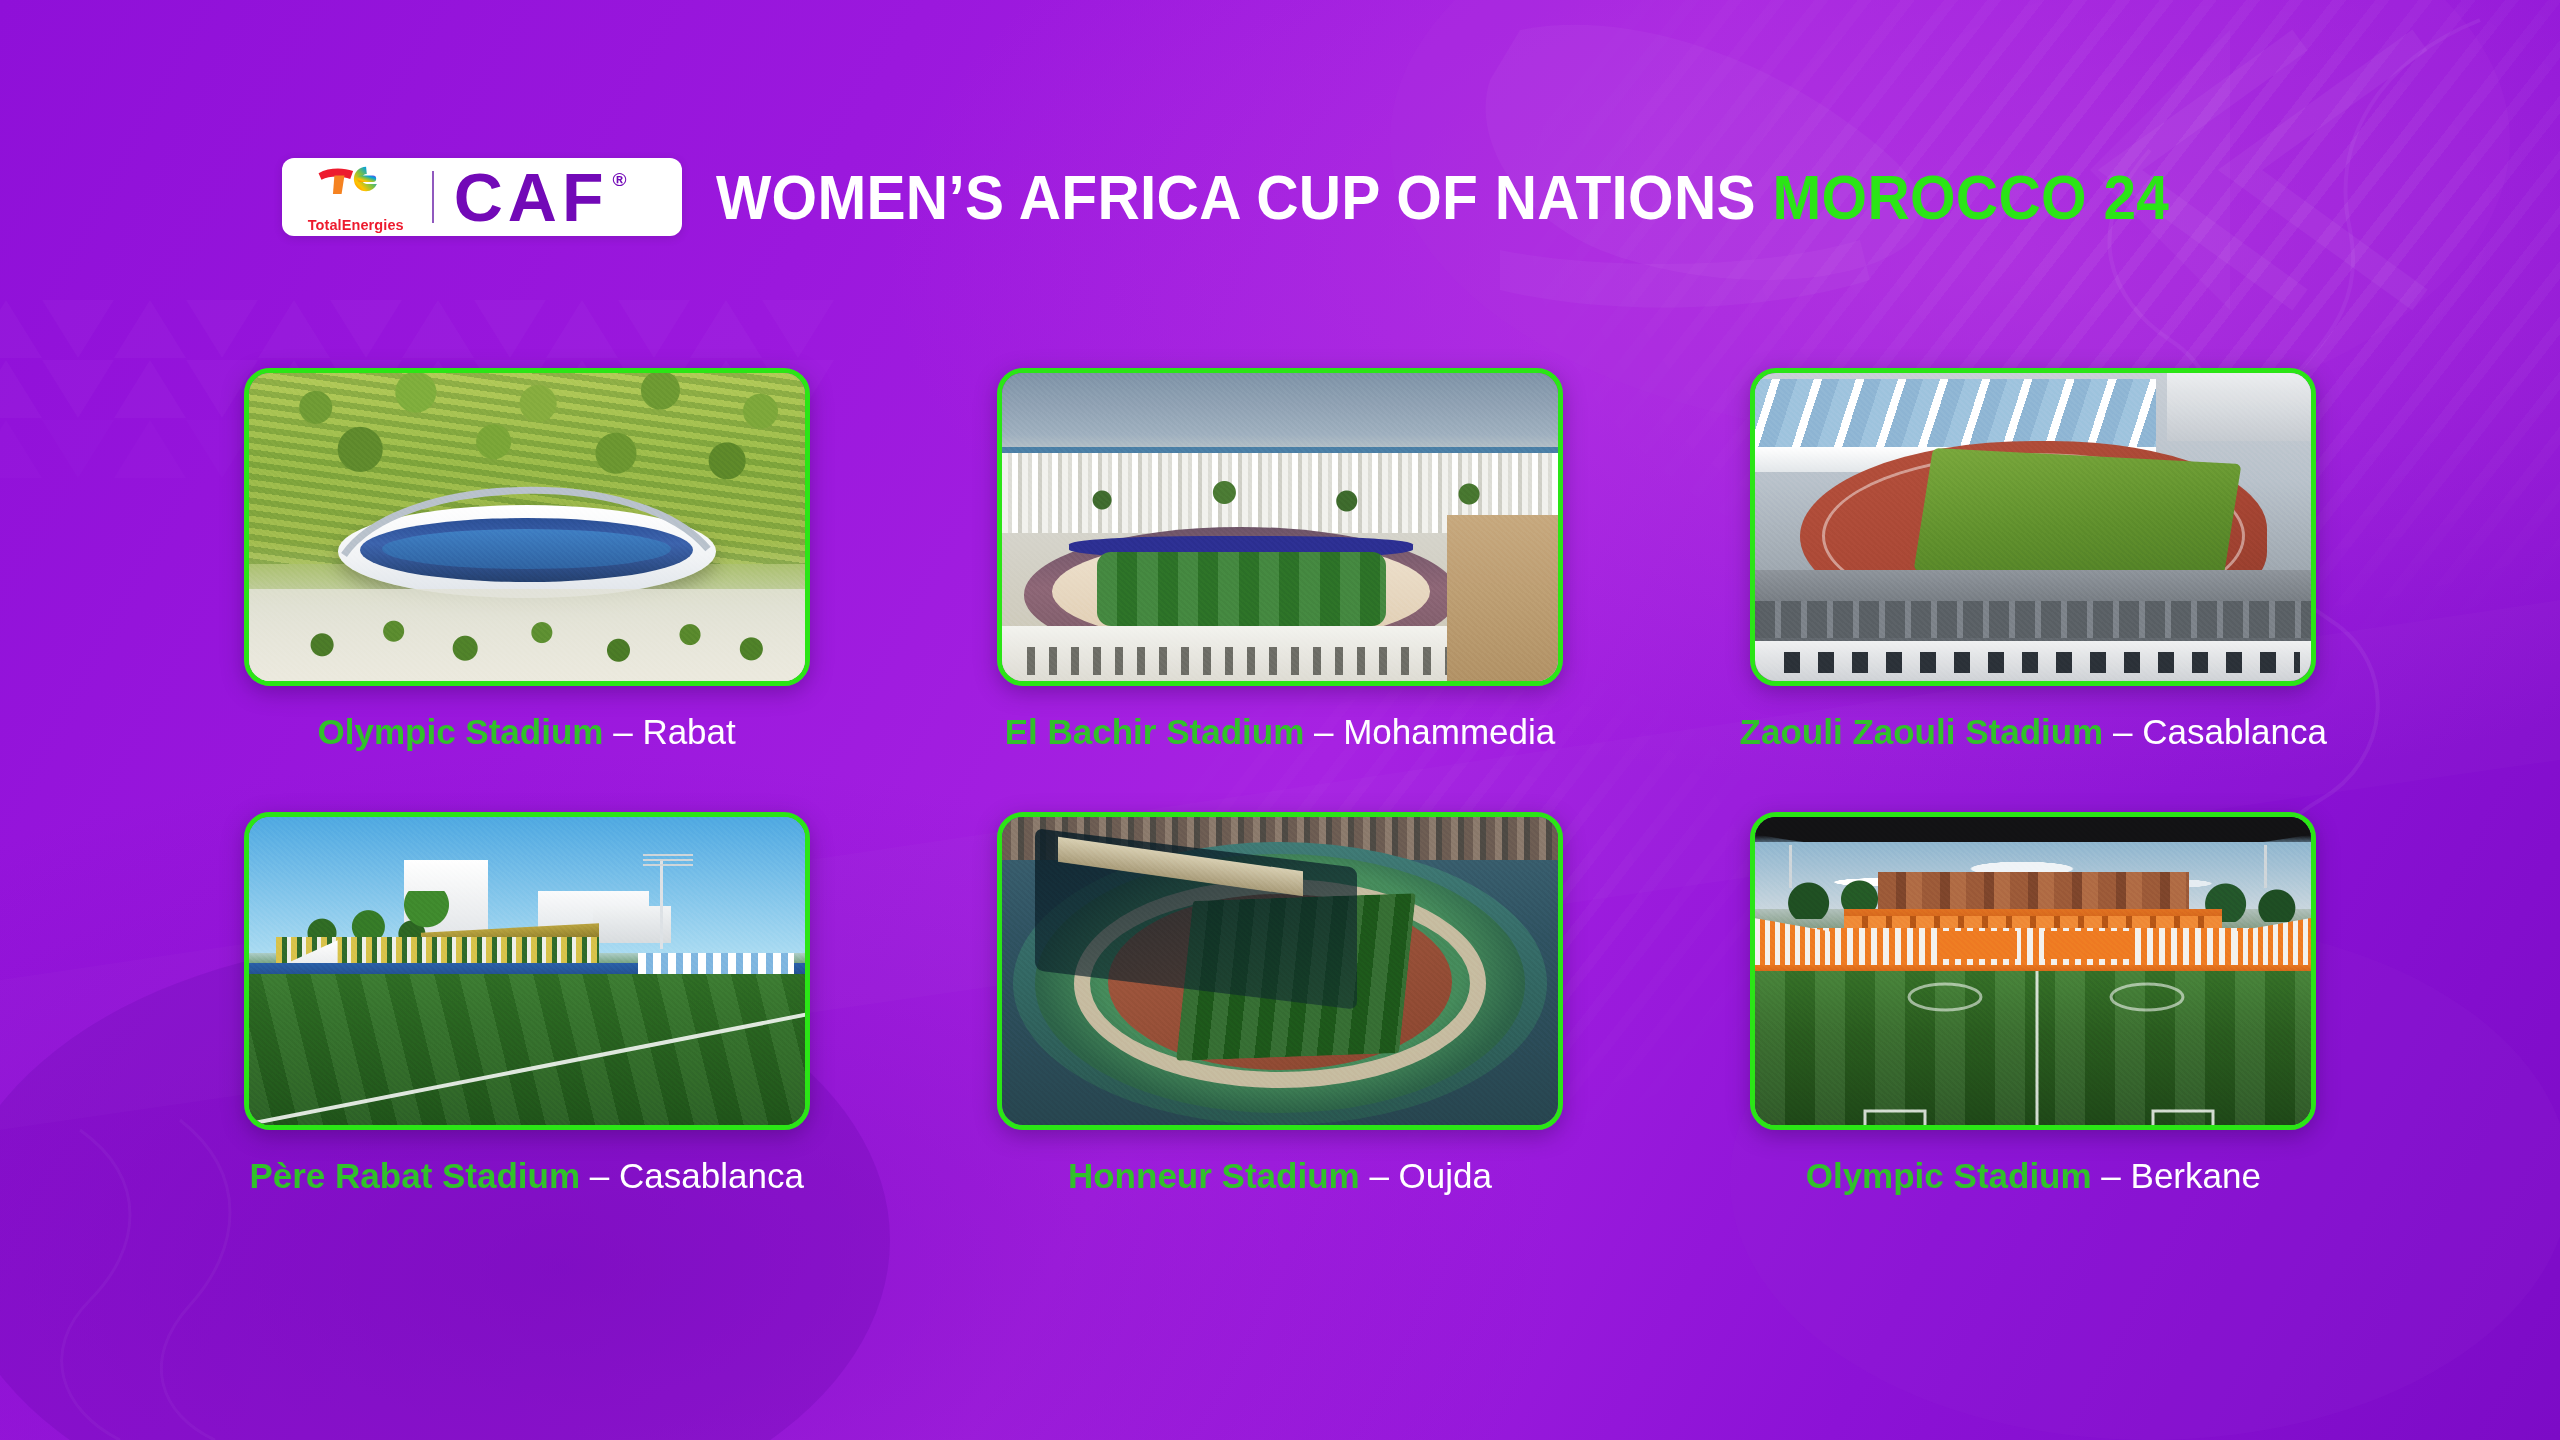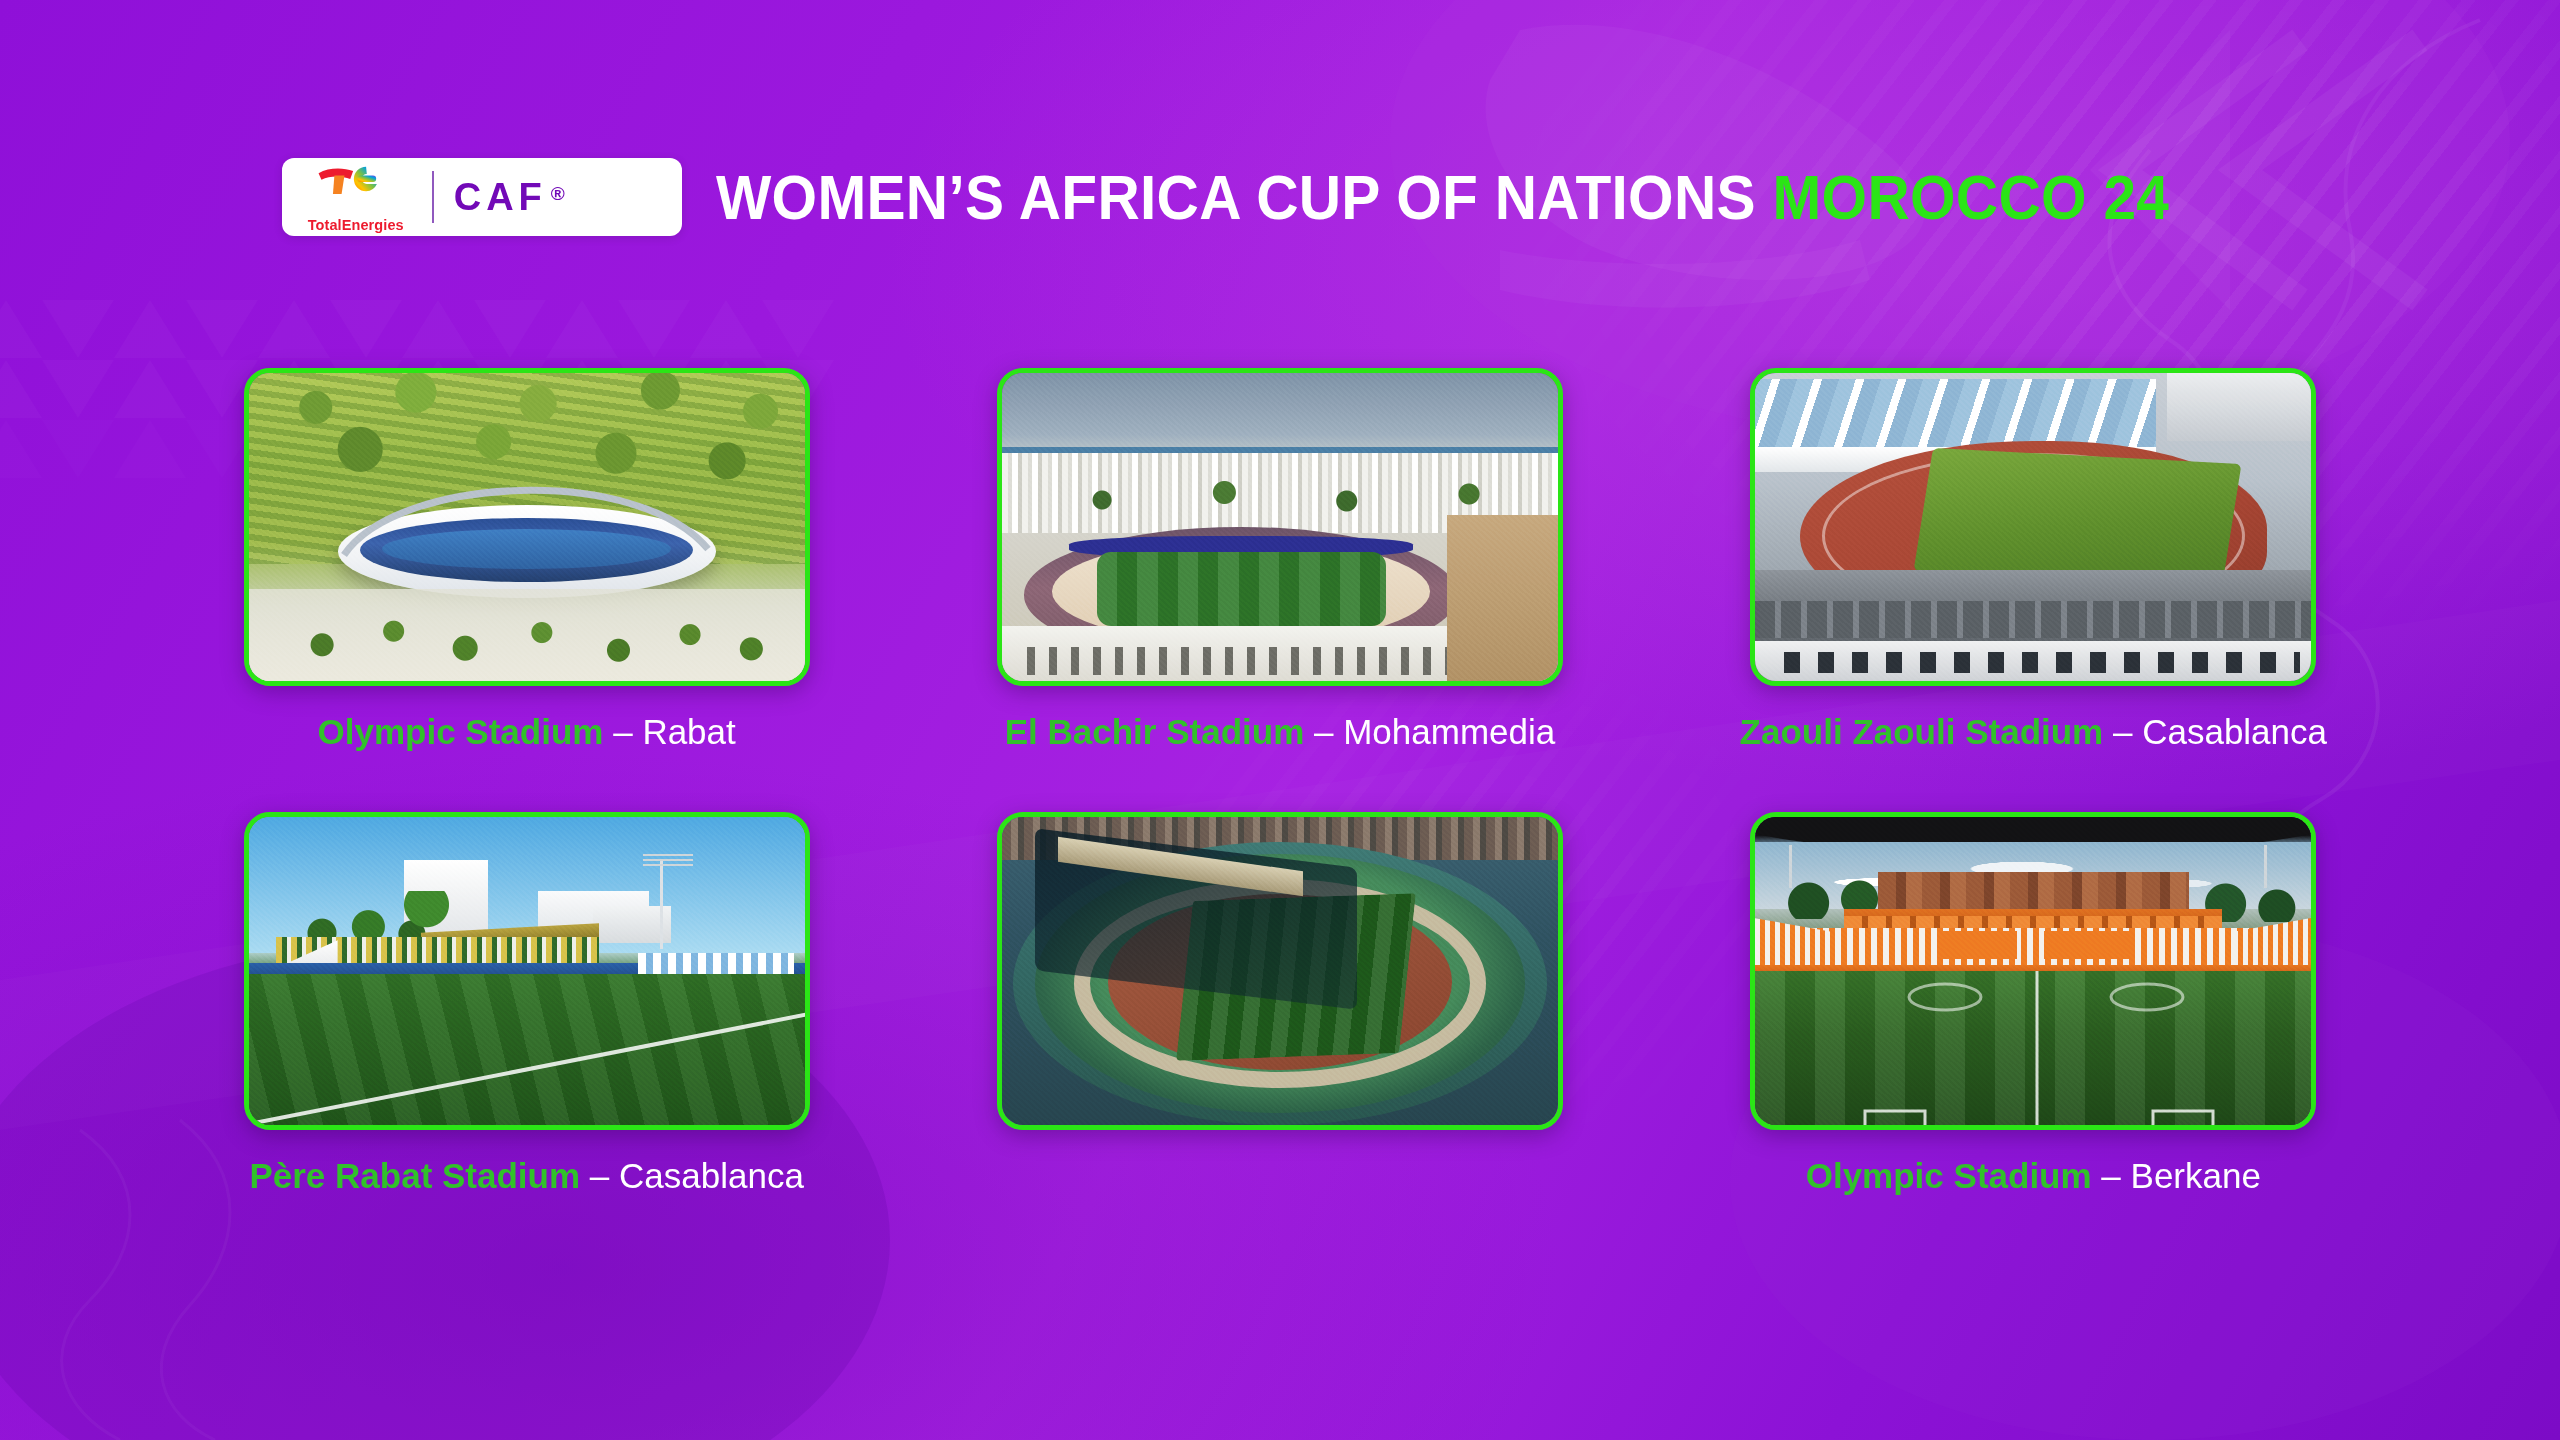--- a/index.html
+++ b/index.html
@@ -67,21 +67,21 @@
   }
   .te-lockup{ display:flex; flex-direction:column; align-items:center; justify-content:center; width:112px; }
   .te-mark{ width:88px; height:36px; display:block; }
   .te-word{
     font-size:14.5px; font-weight:bold; color:#ED1B2E; letter-spacing:.1px;
     margin-top:20px; font-family:"Liberation Sans",sans-serif;
   }
   .pill-div{ width:2px; height:52px; background:#6B21A8; opacity:.75; margin:0 20px; }
   .caf-wrap{ display:flex; align-items:flex-start; }
   .caf-word{
-    font-size:38px; font-weight:bold; color:#7209B7; letter-spacing:5px;
+    font-size:68px; font-weight:bold; color:#7209B7; letter-spacing:5px;
     line-height:.95; font-family:"Liberation Sans",sans-serif; font-stretch:condensed;
   }
   .caf-r{ font-size:19px; color:#7209B7; margin-top:4px; margin-left:4px; font-weight:bold;}
 
   .title{
     font-size:63px; font-weight:bold; letter-spacing:.3px;
     white-space:nowrap; line-height:1;
     font-family:"Liberation Sans",sans-serif;
     transform:scaleX(.93); transform-origin:left center;
   }
@@ -480,20 +480,25 @@
 
           <div class="rect" style="left:6%;top:10%;width:58%;height:46%;
                background:linear-gradient(160deg,rgba(10,30,40,.85),rgba(14,40,48,.55));
                transform:skewY(7deg); border-radius:8px;"></div>
 
           <div class="rect" style="left:10%;top:12%;width:44%;height:8%;
                background:linear-gradient(180deg,#d8cfb2,#a89b78); transform:skewY(8deg);"></div>
           <div class="tex"></div>
         </div>
       </div>
+      <div class="caption">
+        <span class="c-name">Honneur Stadium</span>
+        <span class="c-sep">–</span>
+        <span class="c-city">Oujda</span>
+      </div>
     </div>
 
     <div class="cell">
       <div class="photo">
         <div class="scene" style="background:linear-gradient(180deg,#0c0c0e 0%,#141417 6%,#7fa8c4 10%,#cdd6dc 26%,#2f5c24 48%,#27511f 100%);">
 
           <div class="rect" style="left:-6%;top:0;width:112%;height:12%;
                background:#121214; border-radius:0 0 50% 50%/0 0 100% 100%;"></div>
 
           <div class="rect" style="left:0;top:8%;width:100%;height:22%;

